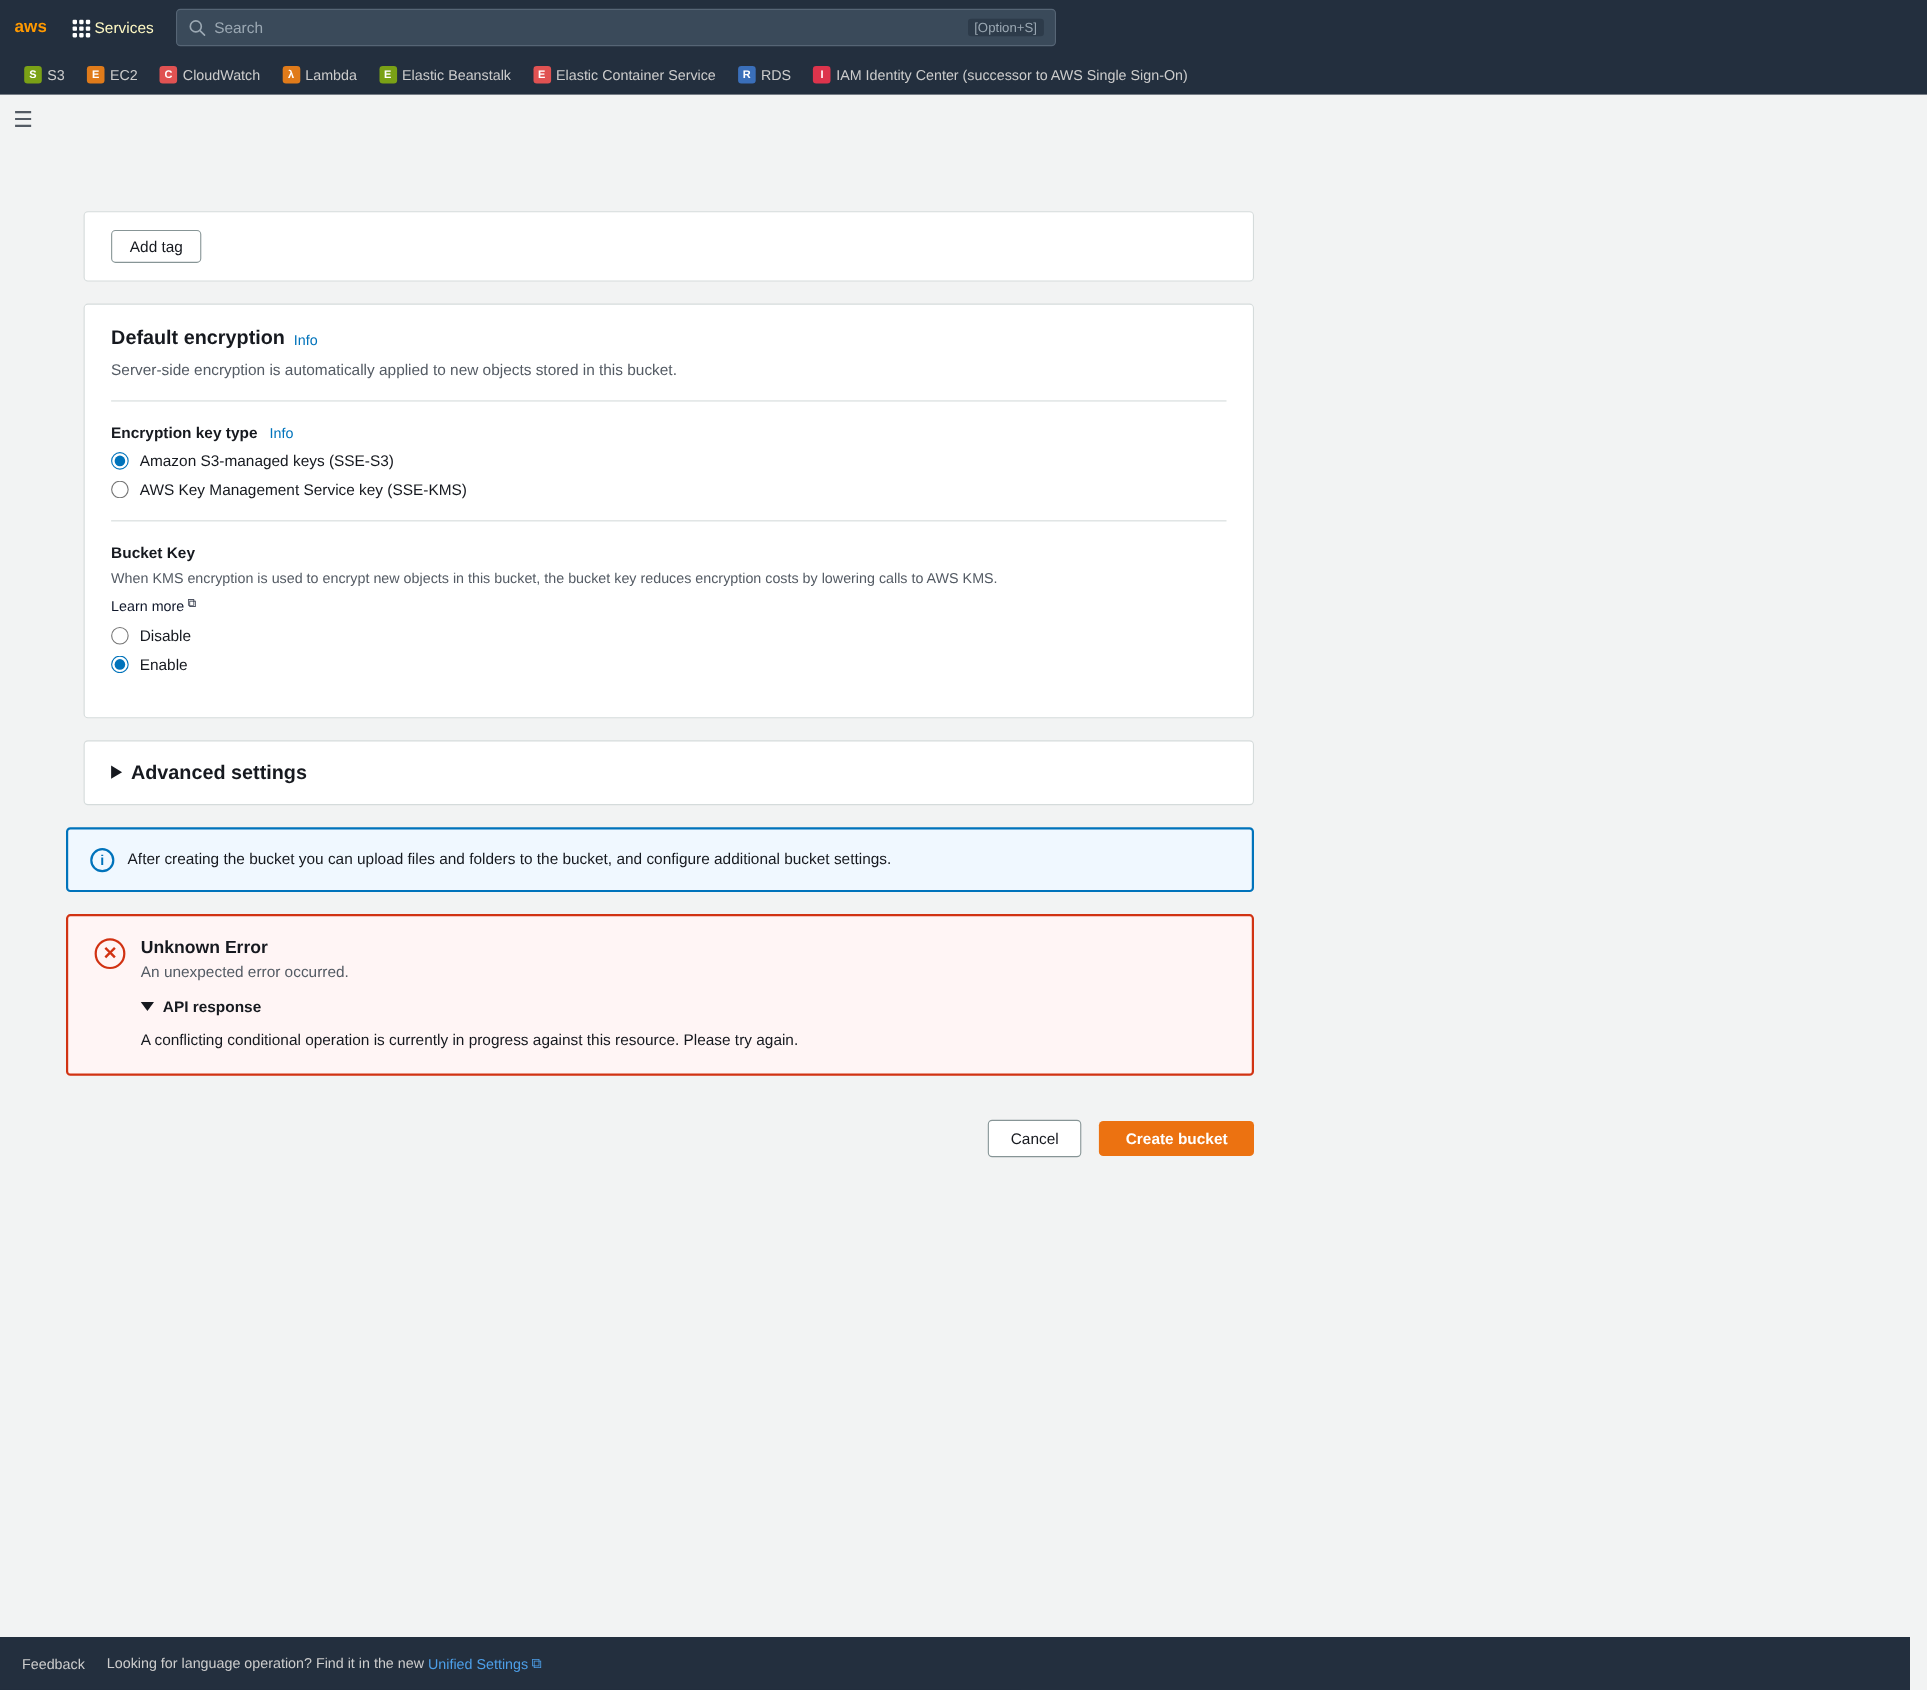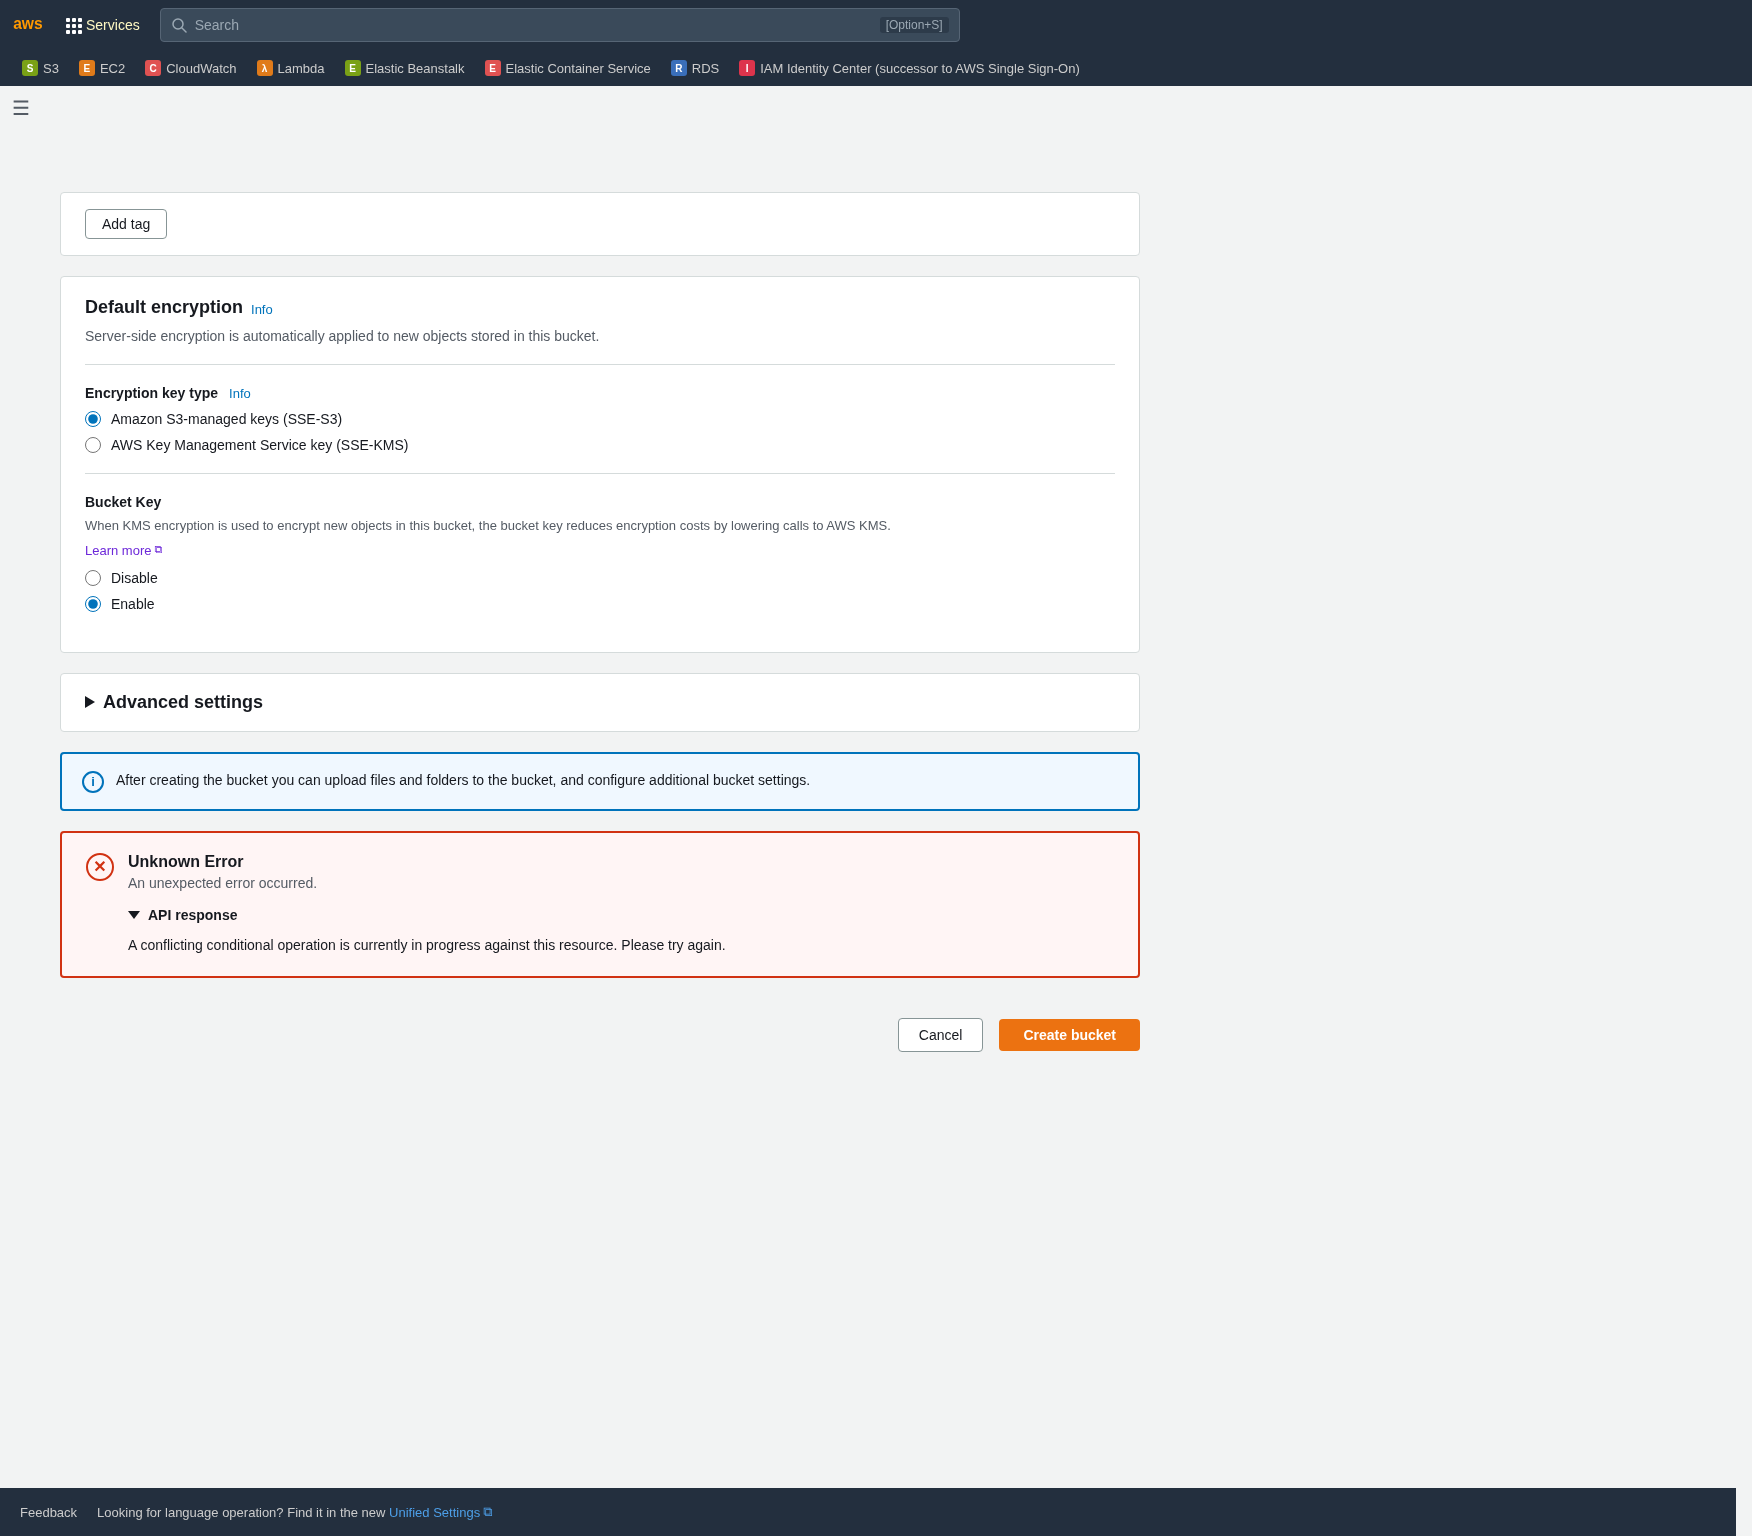--- a/index.html
+++ b/index.html
@@ -151,20 +151,21 @@
       padding: 20px 60px 100px 60px;
       max-width: 1200px;
     }
 
     
     .section-card {
       background: #fff;
       border: 1px solid #d5dbdb;
       border-radius: 4px;
       margin-bottom: 20px;
+      margin-left: 16px;
     }
     .section-card-inner {
       padding: 20px 24px;
     }
 
     
     .add-tag-area {
       padding: 16px 24px;
     }
     .add-tag-btn {
@@ -233,21 +234,21 @@
       font-weight: 600;
       margin-bottom: 6px;
     }
     .bucket-key-desc {
       font-size: 13px;
       color: #545b64;
       margin-bottom: 6px;
       line-height: 1.5;
     }
     .learn-more-link {
-      color: #6d28d9;
+      color: #0f172a;
       font-size: 13px;
       cursor: pointer;
       text-decoration: none;
       display: inline-flex;
       align-items: flex-start;
       gap: 3px;
       margin-bottom: 12px;
     }
     .external-icon {
       font-size: 11px;

